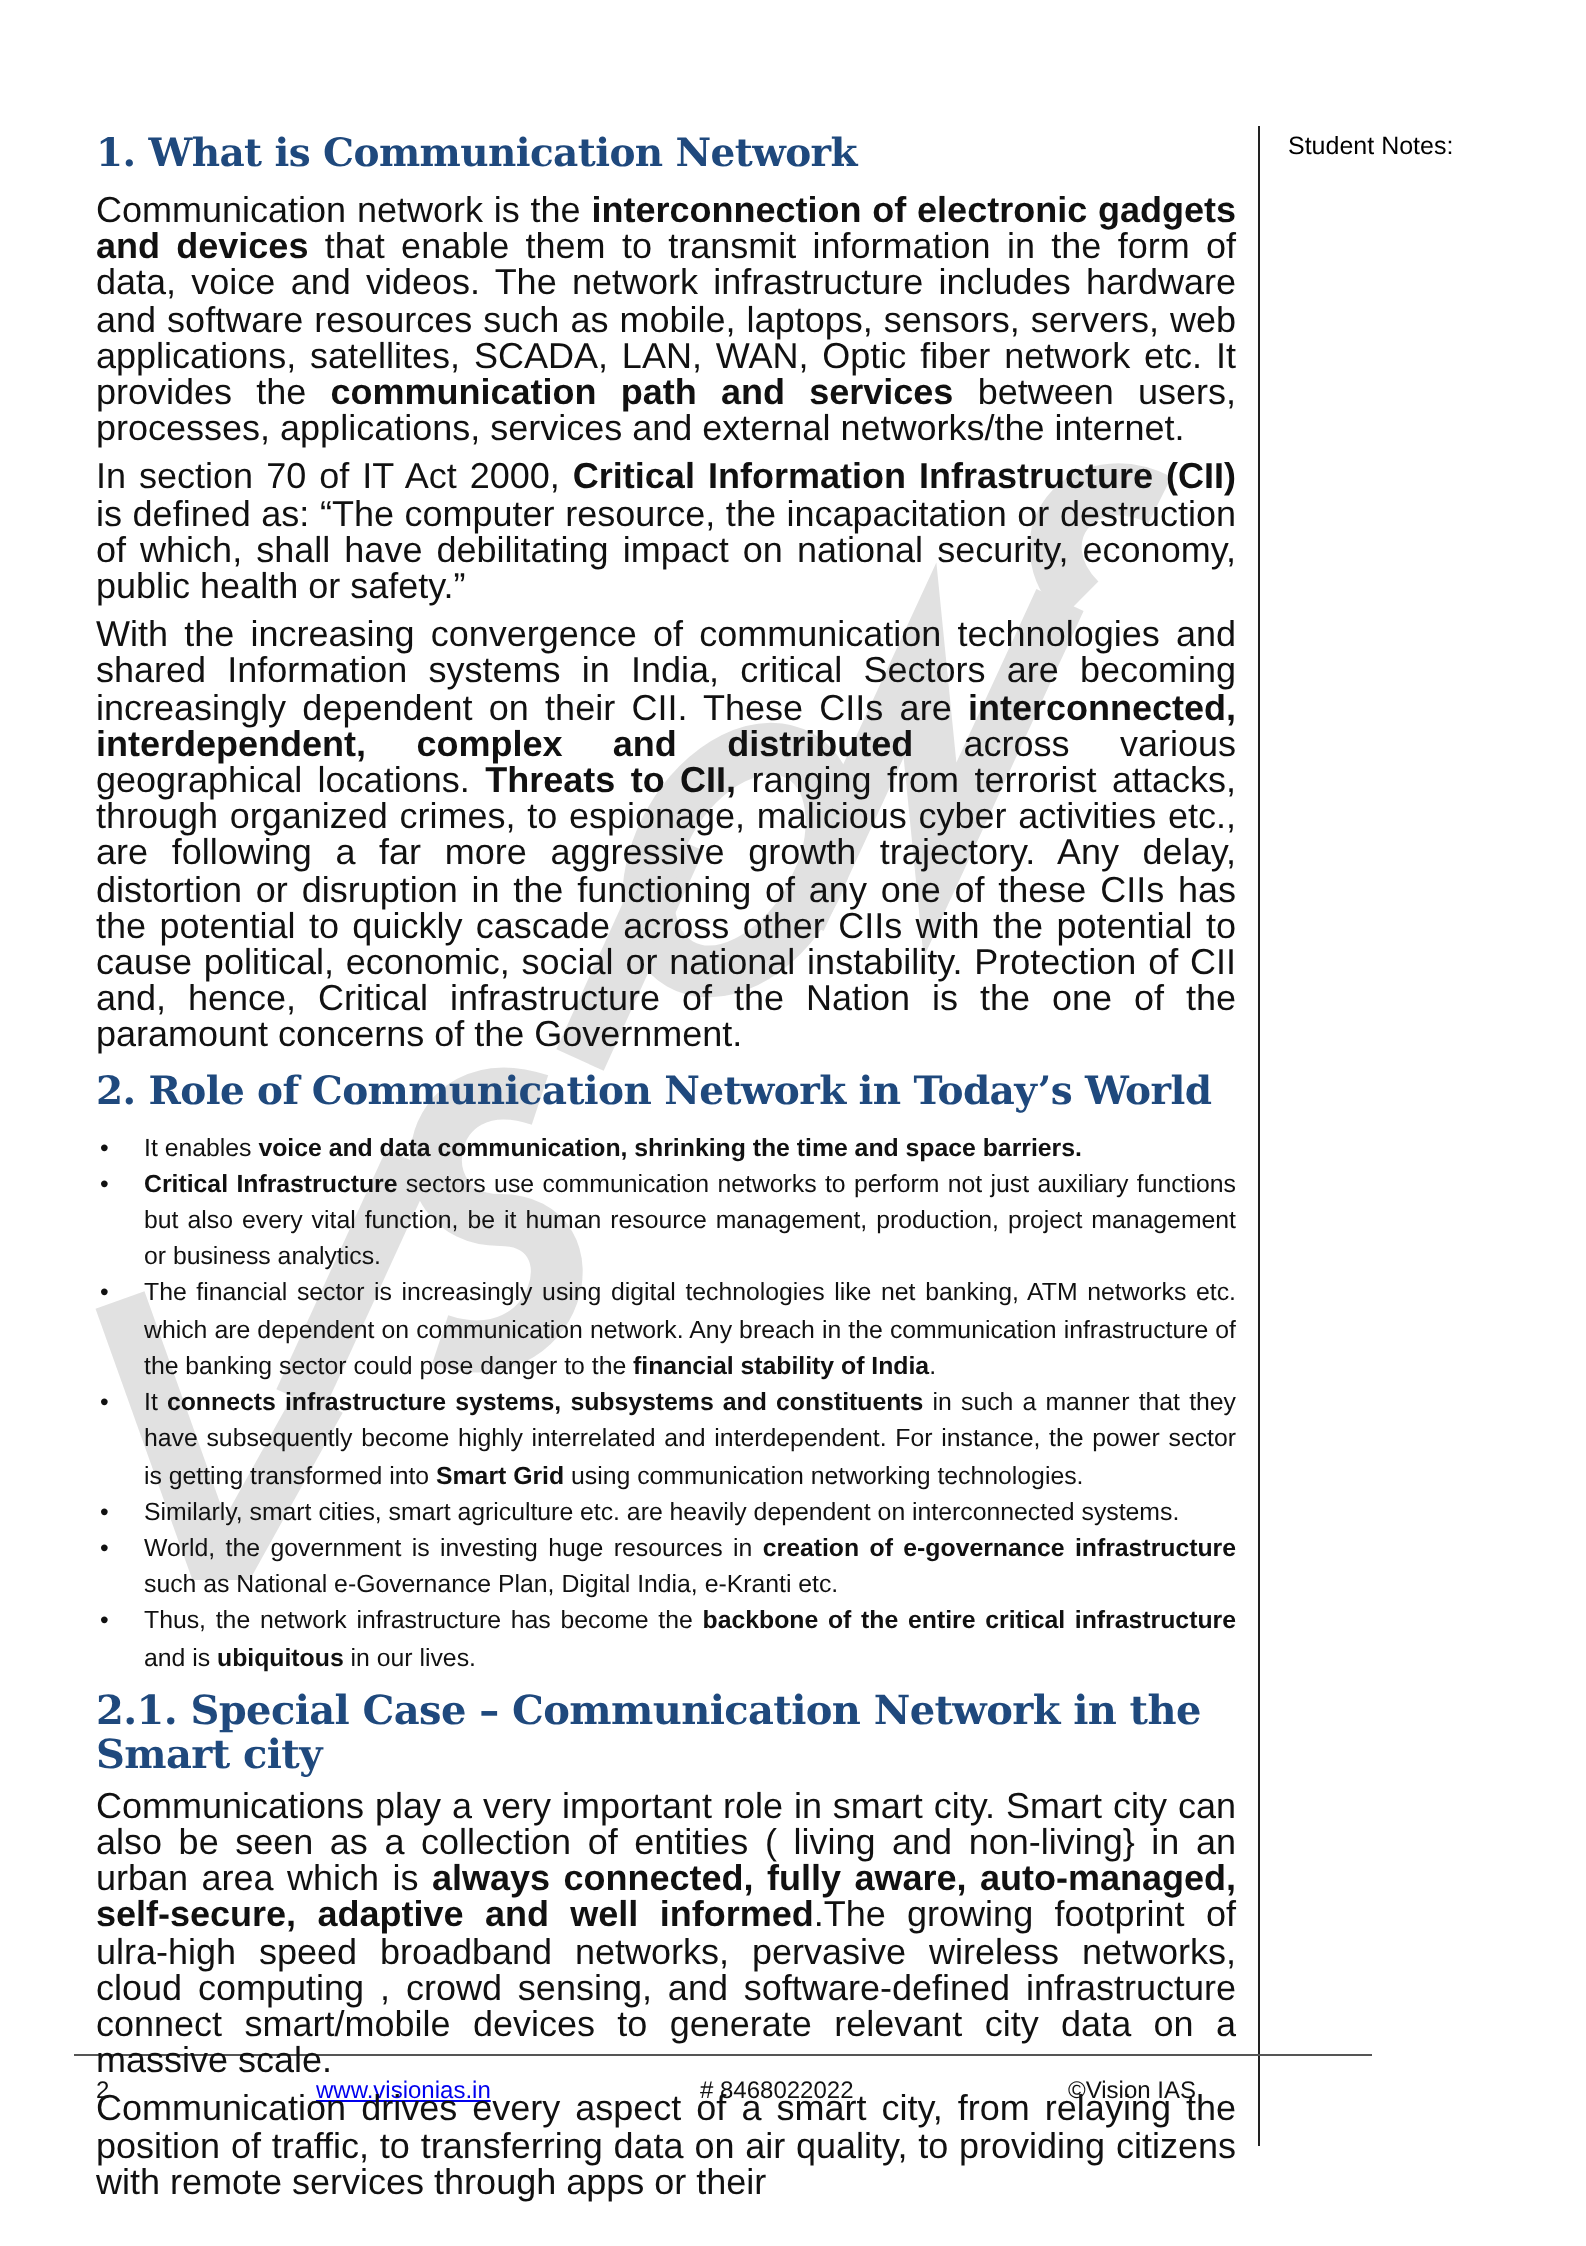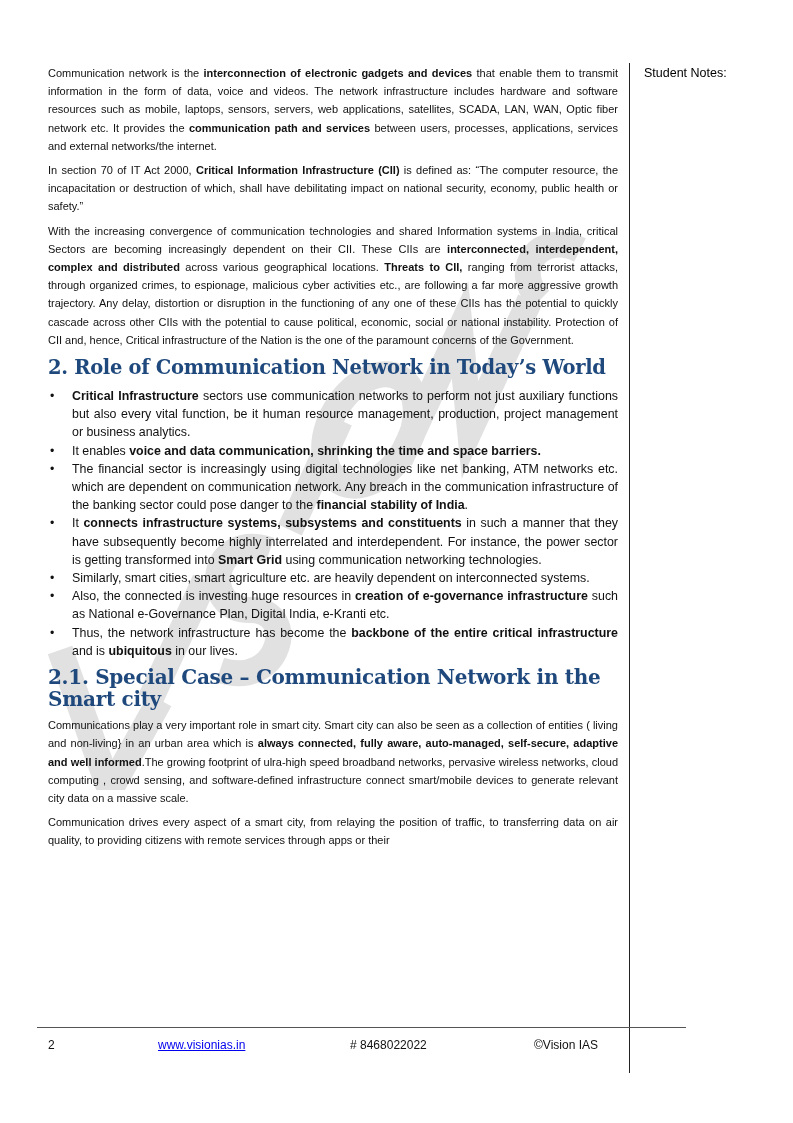--- a/index.html
+++ b/index.html
@@ -8,21 +8,21 @@
   .watermark { position: absolute; left: 40px; top: 230px; width: 560px; height: 560px;
                pointer-events: none; z-index: 0; }
   .main { position: absolute; left: 48px; top: 64px; width: 570px; z-index: 1; }
   .vline { position: absolute; left: 629px; top: 63px; width: 1px; height: 1010px; background: #222; }
   .hline { position: absolute; left: 37px; top: 1027px; width: 649px; height: 1px; background: #555; }
   .notes { position: absolute; left: 644px; top: 66px; font-size: 12.5px; color: #000000; }
   h1.sec { font-family: "DejaVu Serif", serif; font-weight: bold; color: #1f497d;
            font-size: 19.5px; margin: 0 0 6px 0; letter-spacing: -0.3px; line-height: 26px; }
   h2.sub { font-family: "DejaVu Serif", serif; font-weight: bold; color: #1f497d;
            font-size: 20px; margin: 0 0 6px 0; letter-spacing: -0.3px; line-height: 22px; }
-  p.body { font-size: 11px; line-height: 18.2px; text-align: justify; margin: 0 0 6px 0; }
+  p.body { font-size: 18px; line-height: 18.2px; text-align: justify; margin: 0 0 6px 0; }
   ul.bul { margin: 0 0 6px 0; padding: 0; list-style: none; }
   ul.bul li { position: relative; padding-left: 24px; font-size: 12.4px; line-height: 18.2px;
               text-align: justify; }
   ul.bul li::before { content: "\2022"; position: absolute; left: 2px; top: 0; }
   b { font-weight: bold; }
   .footer { position: absolute; left: 48px; top: 1034px; width: 560px; font-size: 12px; }
   .cities { font-weight: bold; font-size: 11.5px; letter-spacing: 0.1px; }
   .frow { position: relative; height: 18px; margin-top: 4px; }
   .frow span { position: absolute; top: 0; }
   .link { color: #0000ee; text-decoration: underline; }
@@ -46,32 +46,33 @@
     <path d="M360 230 L420 100 L430 200 L490 70"></path>
 
     <path d="M540 20 C500 0 470 40 500 70"></path>
   </g>
 </svg>
 
 <div class="vline"></div>
 <div class="notes">Student Notes:</div>
 
 <div class="main">
+  <h1 class="sec">1. What is Communication Network</h1>
   <p class="body"><span>Communication network is the </span><b>interconnection of electronic gadgets and devices</b><span> that enable them to transmit information in the form of data, voice and videos. The network infrastructure includes hardware and software resources such as mobile, laptops, sensors, servers, web applications, satellites, SCADA, LAN, WAN, Optic fiber network etc. It provides the </span><b>communication path and services</b><span> between users, processes, applications, services and external networks/the internet.</span></p>
   <p class="body"><span>In section 70 of IT Act 2000, </span><b>Critical Information Infrastructure (CII)</b><span> is defined as: “The computer resource, the incapacitation or destruction of which, shall have debilitating impact on national security, economy, public health or safety.”</span></p>
   <p class="body"><span>With the increasing convergence of communication technologies and shared Information systems in India, critical Sectors are becoming increasingly dependent on their CII. These CIIs are </span><b>interconnected, interdependent, complex and distributed</b><span> across various geographical locations. </span><b>Threats to CII,</b><span> ranging from terrorist attacks, through organized crimes, to espionage, malicious cyber activities etc., are following a far more aggressive growth trajectory. Any delay, distortion or disruption in the functioning of any one of these CIIs has the potential to quickly cascade across other CIIs with the potential to cause political, economic, social or national instability. Protection of CII and, hence, Critical infrastructure of the Nation is the one of the paramount concerns of the Government.</span></p>
 
   <h1 class="sec" style="margin-top:6px;">2. Role of Communication Network in Today’s World</h1>
   <ul class="bul">
+    <li><span>It enables </span><b>voice and data communication, shrinking the time and space barriers.</b></li>
     <li><b>Critical Infrastructure</b><span> sectors use communication networks to perform not just auxiliary functions but also every vital function, be it human resource management, production, project management or business analytics.</span></li>
-    <li><span>It enables </span><b>voice and data communication, shrinking the time and space barriers.</b></li>
     <li><span>The financial sector is increasingly using digital technologies like net banking, ATM networks etc. which are dependent on communication network. Any breach in the communication infrastructure of the banking sector could pose danger to the </span><b>financial stability of India</b><span>.</span></li>
     <li><span>It </span><b>connects infrastructure systems, subsystems and constituents</b><span> in such a manner that they have subsequently become highly interrelated and interdependent. For instance, the power sector is getting transformed into </span><b>Smart Grid</b><span> using communication networking technologies.</span></li>
     <li><span>Similarly, smart cities, smart agriculture etc. are heavily dependent on interconnected systems.</span></li>
-    <li><span>Also, the connected is investing huge resources in </span><b>creation of e-governance infrastructure</b><span> such as National e-Governance Plan, Digital India, e-Kranti etc.</span></li>
+    <li><span>World, the government is investing huge resources in </span><b>creation of e-governance infrastructure</b><span> such as National e-Governance Plan, Digital India, e-Kranti etc.</span></li>
     <li><span>Thus, the network infrastructure has become the </span><b>backbone of the entire critical infrastructure</b><span> and is </span><b>ubiquitous</b><span> in our lives.</span></li>
   </ul>
 
   <h2 class="sub" style="margin-top:6px;">2.1. Special Case – Communication Network in the Smart city</h2>
   <p class="body"><span>Communications play a very important role in smart city. Smart city can also be seen as a collection of entities ( living and non-living} in an urban area which is </span><b>always connected, fully aware, auto-managed, self-secure, adaptive and well informed</b><span>.The growing footprint of ulra-high speed broadband networks, pervasive wireless networks, cloud computing ,  crowd sensing, and software-defined infrastructure connect smart/mobile devices to generate relevant city data on a massive scale.</span></p>
   <p class="body"><span>Communication drives every aspect of a smart city, from relaying the position of traffic, to transferring data on air quality, to providing citizens with remote services through apps or their</span></p>
 </div>
 
 <div class="hline"></div>
 

